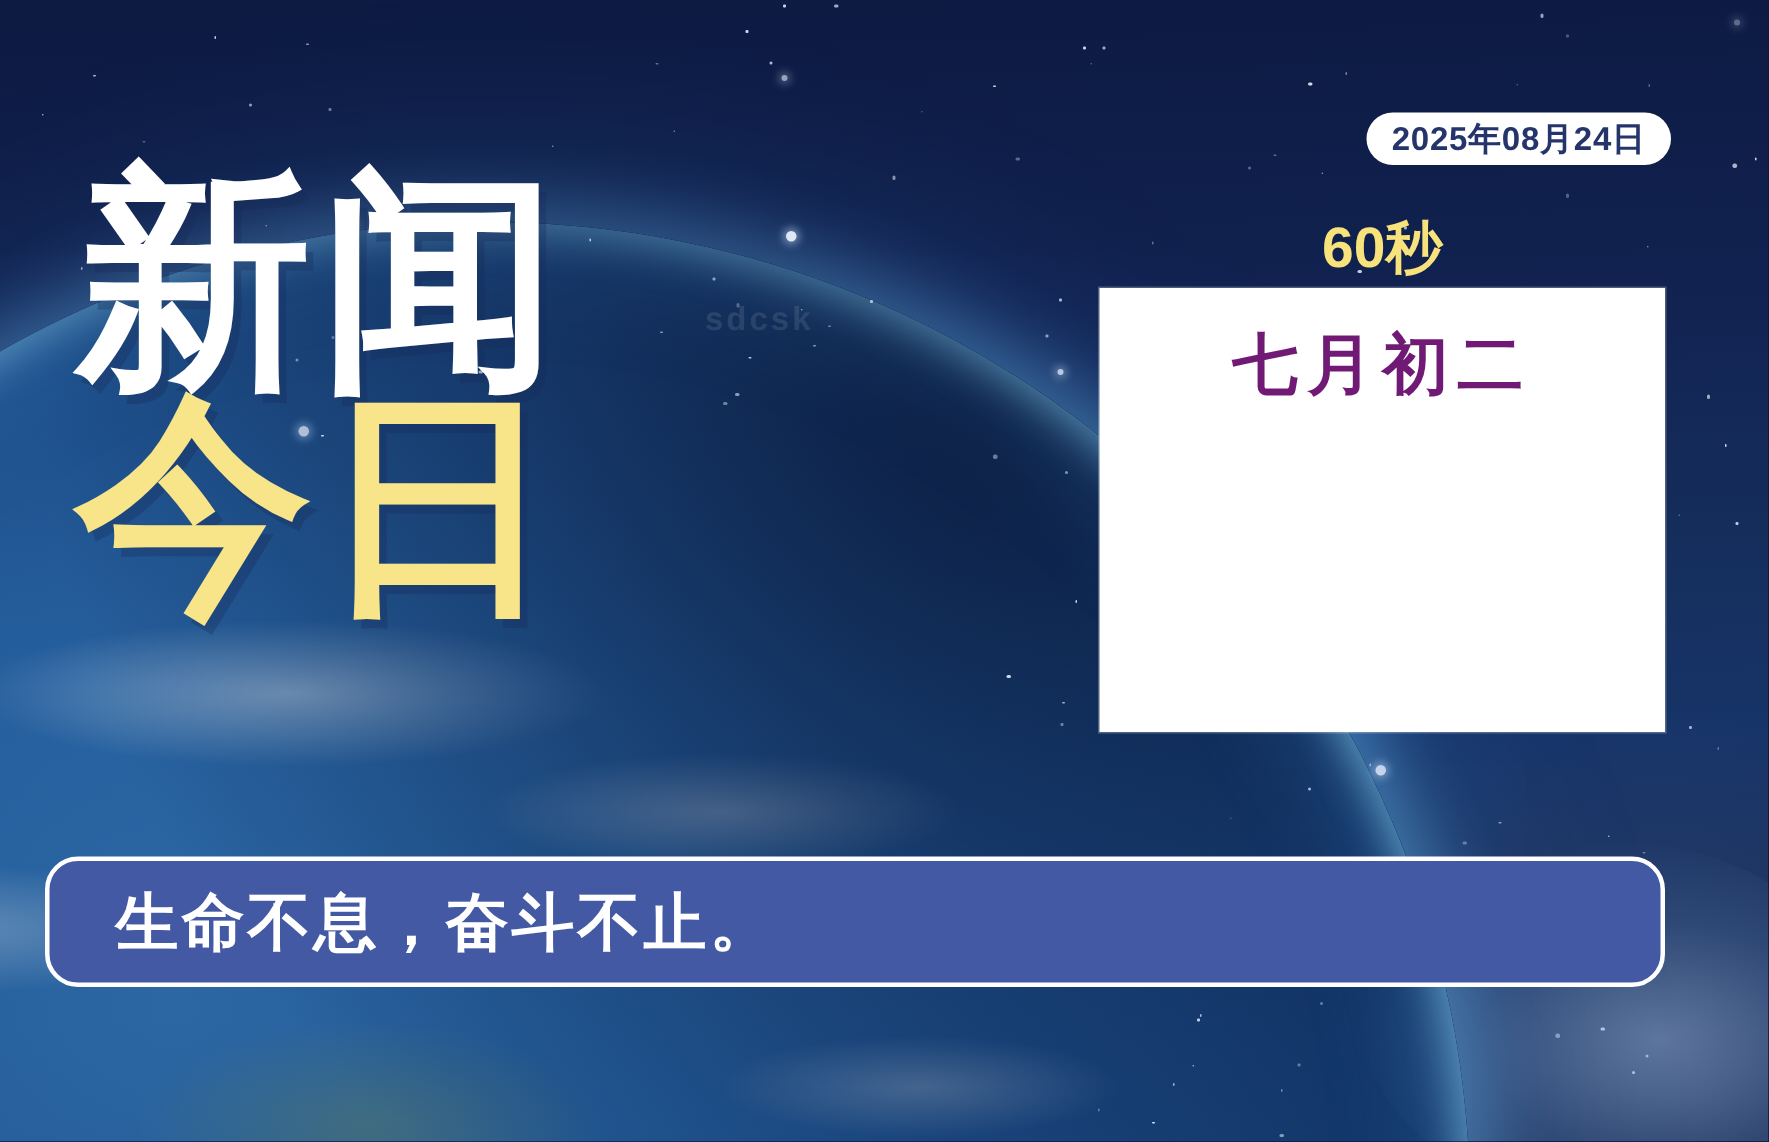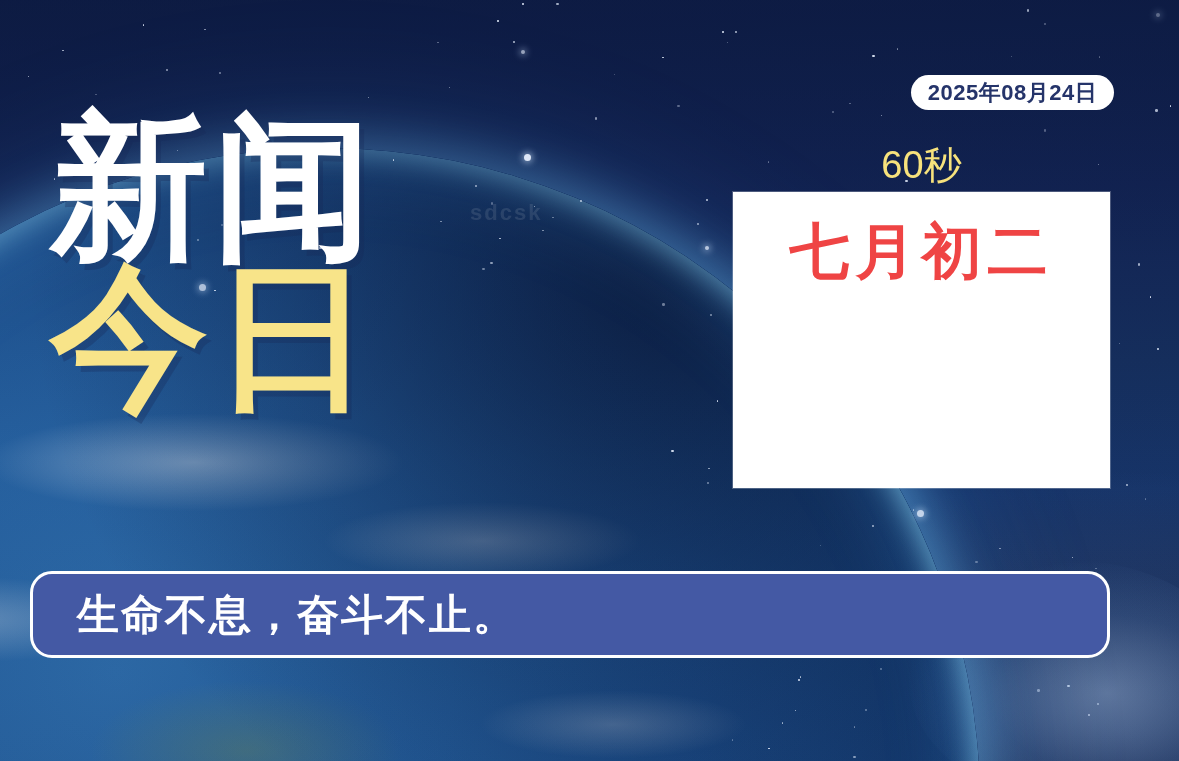--- a/index.html
+++ b/index.html
@@ -161,21 +161,21 @@
     top: 140px;
     width: 377px;
     display: flex;
     align-items: baseline;
     justify-content: center;
     white-space: nowrap;
   }
   .tagline-60 {
     color: #f7e27c;
     font-size: 38px;
-    font-weight: 400;
+    font-weight: 700;
     letter-spacing: 0px;
   }
   .tagline-rest {
     color: #ffffff;
     font-size: 27px;
     font-weight: 700;
     letter-spacing: 1px;
     margin-left: 6px;
   }
 
@@ -205,22 +205,22 @@
     margin-top: 22px;
     color: #27366c;
     font-size: 54px;
     font-weight: 700;
     letter-spacing: 6px;
     line-height: 1;
     white-space: nowrap;
   }
   .lunar {
     margin-top: 30px;
-    color: #ef4444;
-    font-size: 60px;
+    color: #701a75;
+    font-size: 44px;
     font-weight: 700;
     letter-spacing: 6px;
     line-height: 1;
     white-space: nowrap;
   }
 
   
   .quote-bar {
     position: absolute;
     left: 30px;

